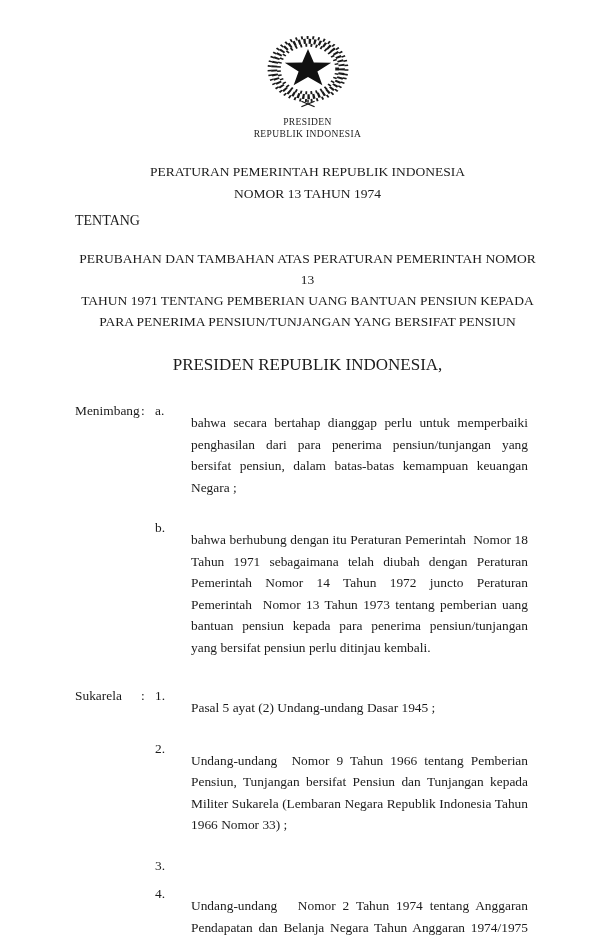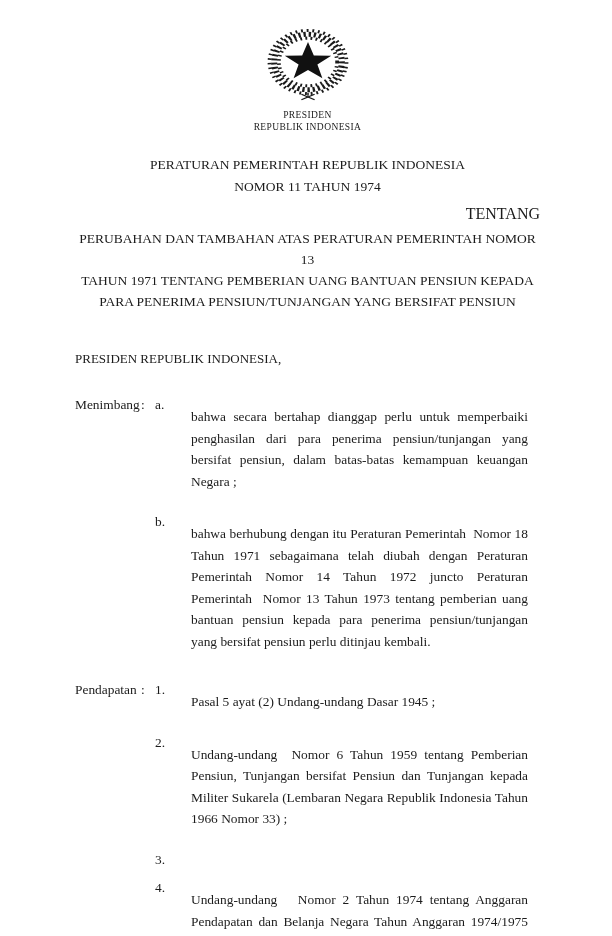--- a/index.html
+++ b/index.html
@@ -10,21 +10,21 @@
   .page {
     position: relative;
     width: 612px;
     height: 936px;
     margin: 0 auto;
     background: #ffffff;
     font-family: "Liberation Serif", "DejaVu Serif", serif;
     color: #1b1b1b;
     overflow: hidden;
     box-sizing: border-box;
-    padding: 22px 72px 0 75px;
+    padding: 29px 72px 0 75px;
   }
   
   .emblem-wrap {
     text-align: center;
   }
   .emblem {
     display: inline-block;
   }
   .office {
     text-align: center;
@@ -34,34 +34,35 @@
     letter-spacing: 0.4px;
   }
   
   .title-block {
     text-align: center;
     margin-top: 21px;
     font-size: 13.5px;
     line-height: 22px;
   }
   .title-tentang {
-    text-align: right;
+    text-align: left;
     margin-top: 5px;
-    font-size: 16px;
+    font-size: 14px;
     line-height: 22px;
   }
   .title-subject {
     text-align: center;
-    margin-top: 3px;
+    margin-top: 16px;
     font-size: 13.5px;
     line-height: 21px;
   }
   .salutation {
-    margin-top: 36px;
-    font-size: 13px;
+    text-align: center;
+    margin-top: 22px;
+    font-size: 17px;
     line-height: 22px;
   }
   
   .section {
     margin-top: 24px;
     font-family: Liberation Serif, serif;
   }
   .section.tight {
     margin-top: 15px;
   }
@@ -105,21 +106,21 @@
       </g>
     </svg>
     <div class="office">
       <div>PRESIDEN</div>
       <div>REPUBLIK INDONESIA</div>
     </div>
   </div>
 
   <div class="title-block">
     <div>PERATURAN PEMERINTAH REPUBLIK INDONESIA</div>
-    <div>NOMOR 11 TAHUN 1974</div>
+    <div>NOMOR 13 TAHUN 1974</div>
   </div>
   <div class="title-tentang">TENTANG</div>
   <div class="title-subject">
     <div>PERUBAHAN DAN TAMBAHAN ATAS PERATURAN PEMERINTAH NOMOR 13</div>
     <div>TAHUN 1971 TENTANG PEMBERIAN UANG BANTUAN PENSIUN KEPADA</div>
     <div>PARA PENERIMA PENSIUN/TUNJANGAN YANG BERSIFAT PENSIUN</div>
   </div>
   <div class="salutation">PRESIDEN REPUBLIK INDONESIA,</div>
 
   <div class="section">
@@ -132,30 +133,30 @@
     <div class="clause-row">
       <span class="clause-label"></span>
       <span class="clause-colon"></span>
       <span class="clause-marker">b.</span>
       <p class="clause-text">bahwa berhubung dengan itu Peraturan Pemerintah  Nomor 18 Tahun 1971 sebagaimana telah diubah dengan Peraturan Pemerintah Nomor 14 Tahun 1972 juncto Peraturan Pemerintah  Nomor 13 Tahun 1973 tentang pemberian uang bantuan pensiun kepada para penerima pensiun/tunjangan yang bersifat pensiun perlu ditinjau kembali.</p>
     </div>
   </div>
 
   <div class="section tight">
     <div class="clause-row">
-      <span class="clause-label">Pendapatan</span>
+      <span class="clause-label">Sukarela</span>
       <span class="clause-colon">:</span>
       <span class="clause-marker">1.</span>
       <p class="clause-text">Pasal 5 ayat (2) Undang-undang Dasar 1945 ;</p>
     </div>
     <div class="clause-row">
       <span class="clause-label"></span>
       <span class="clause-colon"></span>
       <span class="clause-marker">2.</span>
-      <p class="clause-text">Undang-undang  Nomor 6 Tahun 1959 tentang Pemberian Pensiun, Tunjangan bersifat Pensiun dan Tunjangan kepada Militer Sukarela (Lembaran Negara Republik Indonesia Tahun 1966 Nomor 33) ;</p>
+      <p class="clause-text">Undang-undang  Nomor 9 Tahun 1966 tentang Pemberian Pensiun, Tunjangan bersifat Pensiun dan Tunjangan kepada Militer Sukarela (Lembaran Negara Republik Indonesia Tahun 1966 Nomor 33) ;</p>
     </div>
     <div class="clause-row">
       <span class="clause-label"></span>
       <span class="clause-colon"></span>
       <span class="clause-marker">3.</span>
     </div>
     <div class="clause-row">
       <span class="clause-label"></span>
       <span class="clause-colon"></span>
       <span class="clause-marker">4.</span>

